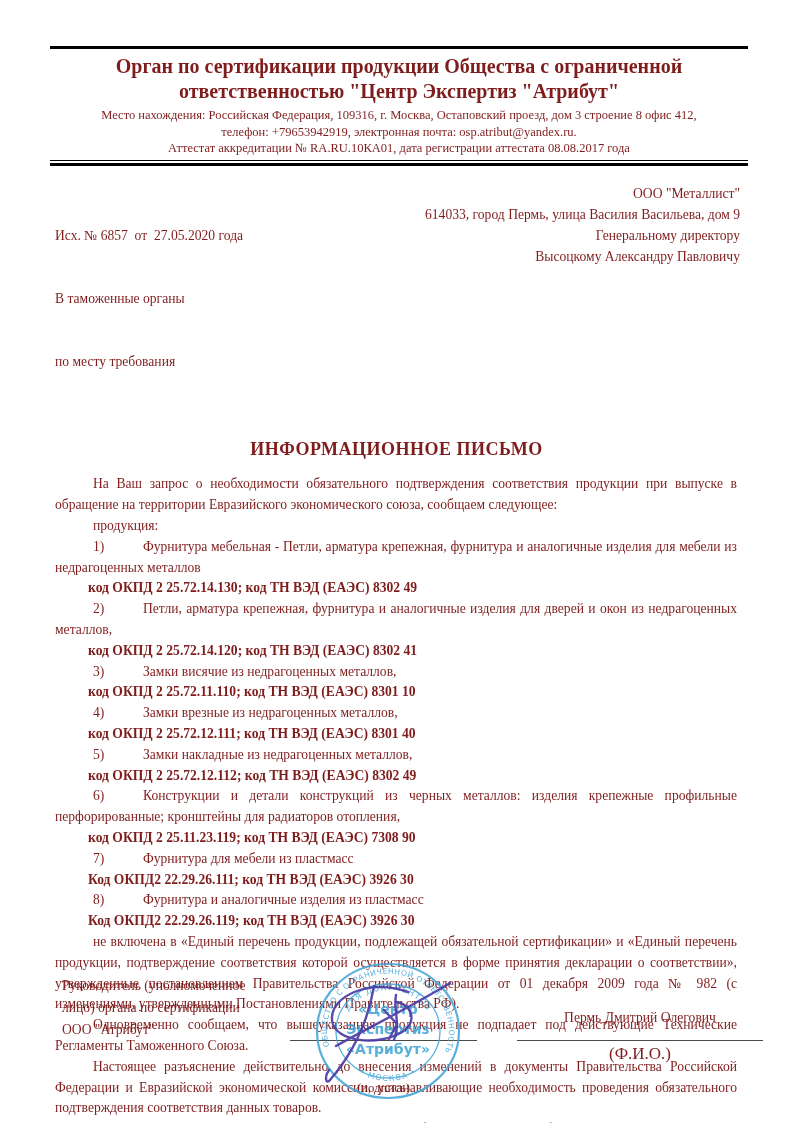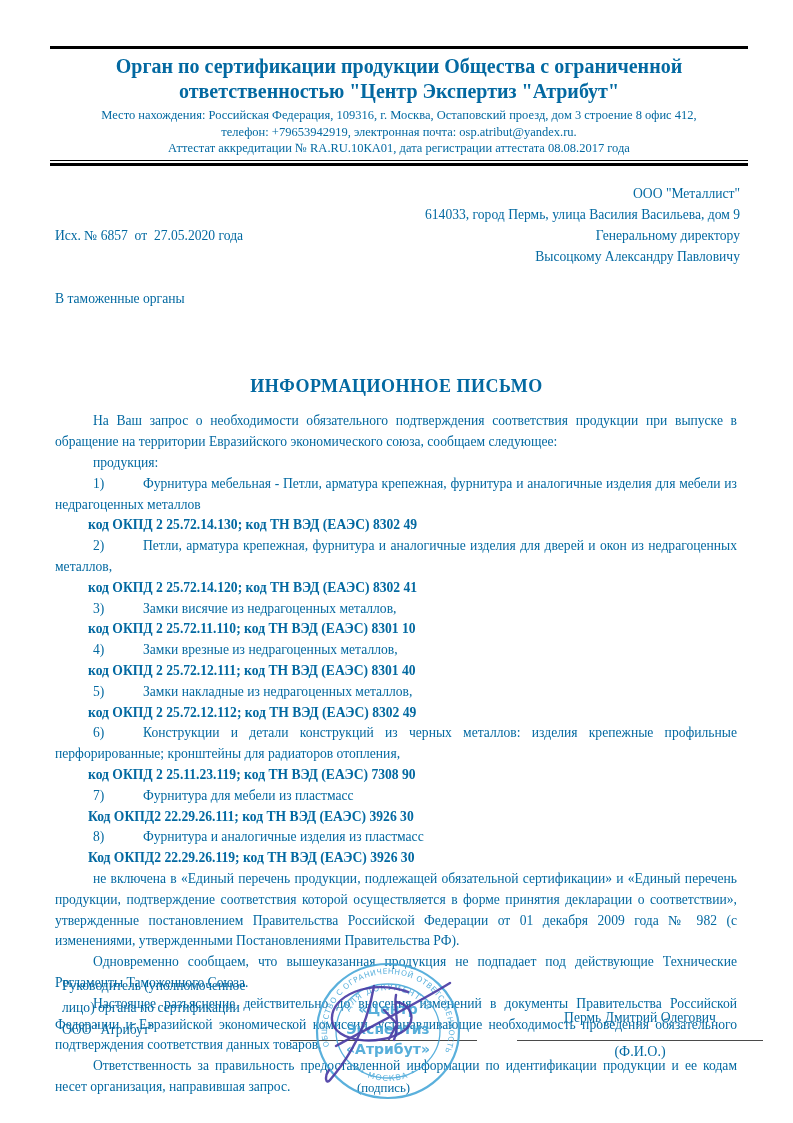--- a/index.html
+++ b/index.html
@@ -2,21 +2,21 @@
 <html><head>
 <meta charset="utf-8">
 <style>
   html,body{margin:0;padding:0;background:#9a9a9a;}
   .page{
     position:relative;
     width:793px;height:1123px;
     margin:0 auto;
     background:#ffffff;
     font-family:"Liberation Serif","DejaVu Serif",serif;
-    color:#0369a1;
+    color:#7f1d1d;
     overflow:hidden;
   }
   
   .letterhead{
     margin:46px 45px 0 50px;
     border-top:3px solid #000;
     text-align:center;
     padding-top:5px;
   }
   .lh-title{font-size:20px;font-weight:bold;line-height:25px;margin:0;}
@@ -48,21 +48,21 @@
   .code{padding-left:33px;text-align:left;font-weight:bold;}
   .mt{margin-top:13px;}
   .mt2{margin-top:9px;}
   
   .abs{position:absolute;}
   .sig-left{left:62px;top:975px;width:230px;font-size:13.6px;line-height:22px;}
   .sig-line{border-top:1px solid #4a4a4a;height:0;}
   .line-sign{left:290px;top:1040px;width:187px;}
   .line-fio{left:517px;top:1040px;width:246px;}
   .cap-sign{left:290px;top:1081px;width:187px;text-align:center;font-size:12.8px;}
-  .cap-fio{left:517px;top:1044px;width:246px;text-align:center;font-size:14px;}
+  .cap-fio{left:517px;top:1044px;width:246px;text-align:center;font-size:17px;}
   .sig-name{left:517px;top:1010px;width:246px;text-align:center;font-size:13.6px;}
   .stamp-box{left:300px;top:950px;width:180px;height:150px;pointer-events:none;}
   .stamp-ring{font-family:"DejaVu Sans",sans-serif;font-size:7.6px;letter-spacing:.55px;fill:#44a6d8;}
   .stamp-arc{font-family:"DejaVu Sans",sans-serif;font-size:8px;letter-spacing:1.1px;fill:#44a6d8;}
   .stamp-center{font-family:"DejaVu Sans",sans-serif;font-weight:bold;font-size:14px;fill:#42a4d6;text-anchor:middle;}
 </style>
 </head>
 <body>
 
 <div class="page">
@@ -78,20 +78,21 @@
       <div>Аттестат аккредитации № RA.RU.10КА01, дата регистрации аттестата 08.08.2017 года</div>
     </div>
     <div class="sep-thin"></div>
     <div class="sep-thick"></div>
   </header>
 
   <section class="ref">
     <div class="ref-left">
       <div>Исх. № 6857  от  27.05.2020 года</div>
       <div>В таможенные органы</div>
+      <div>по месту требования</div>
     </div>
     <div class="ref-right">
       <div>ООО "Металлист"</div>
       <div>614033, город Пермь, улица Василия Васильева, дом 9</div>
       <div>Генеральному директору</div>
       <div>Высоцкому Александру Павловичу</div>
     </div>
   </section>
 
   <h2 class="letter-title">ИНФОРМАЦИОННОЕ ПИСЬМО</h2>

